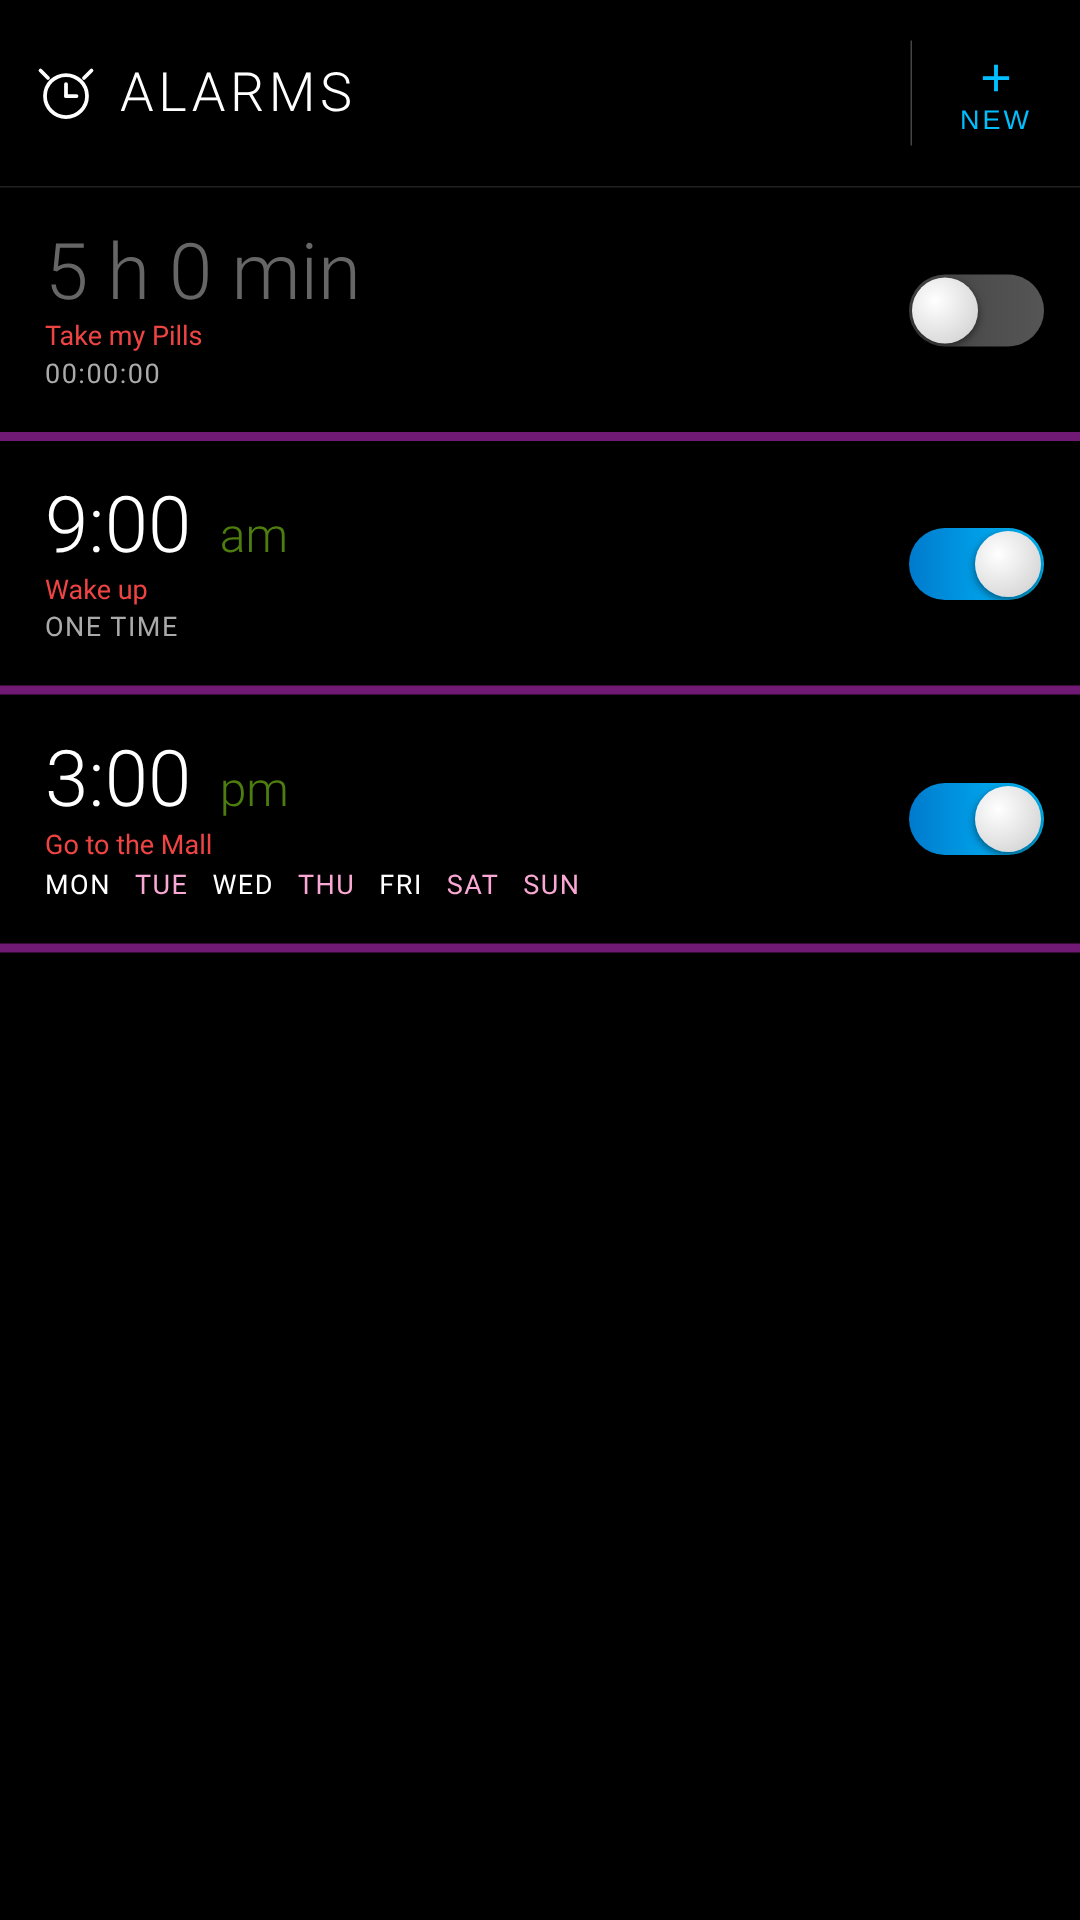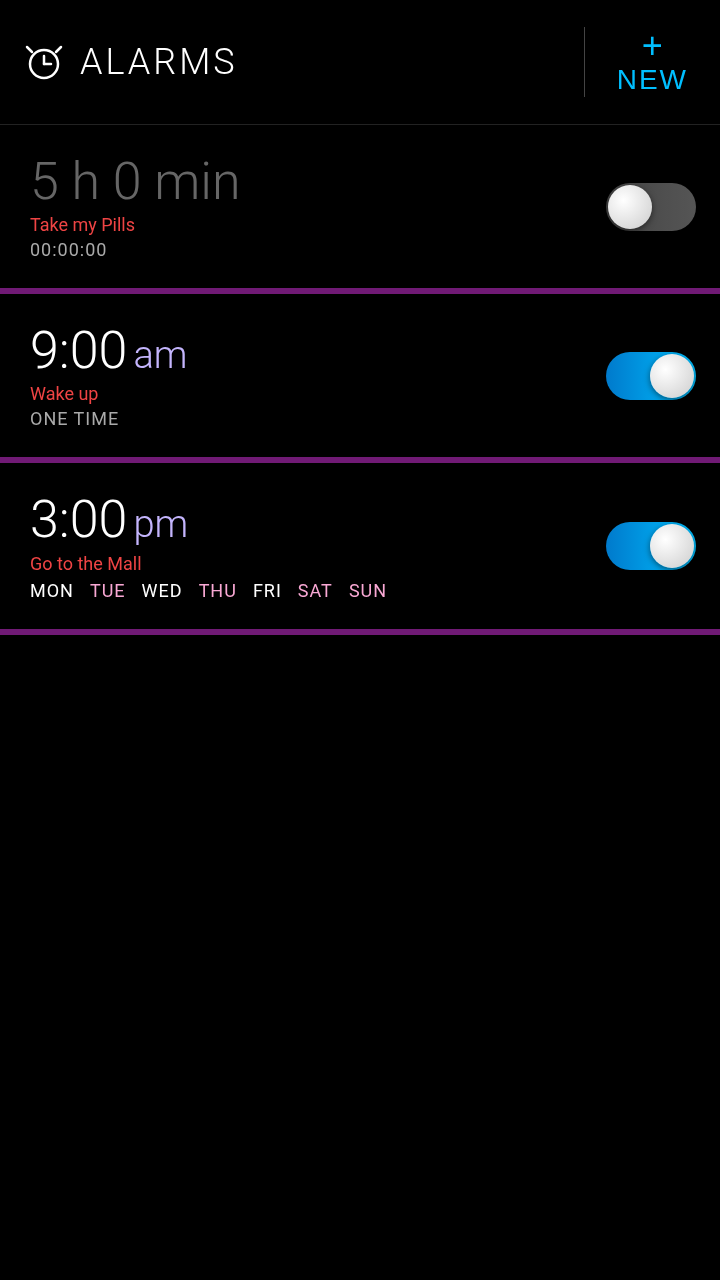--- a/index.html
+++ b/index.html
@@ -64,21 +64,21 @@
       padding: 8px;
     }
 
     .new-button .plus-sign {
       font-size: 36px;
       line-height: 1;
       color: #00BFFF;
     }
 
     .new-button .new-label {
-      font-size: 28px;
+      font-size: 18px;
       letter-spacing: 2px;
       color: #00BFFF;
     }
 
     
     .alarm-list {
       width: 100%;
     }
 
     .alarm-item {
@@ -95,24 +95,24 @@
     }
 
     .alarm-time {
       font-size: 52px;
       font-weight: 300;
       color: #ffffff;
       line-height: 1.1;
     }
 
     .alarm-time .am-pm {
-      font-size: 38px;
+      font-size: 32px;
       font-weight: 300;
-      color: #c4b5fd;
-      margin-left: 6px;
+      color: #4d7c0f;
+      margin-left: 19px;
     }
 
     .alarm-time-dim {
       color: #666666;
     }
 
     .alarm-name {
       font-size: 18px;
       color: #ef4444;
       margin-top: 4px;

